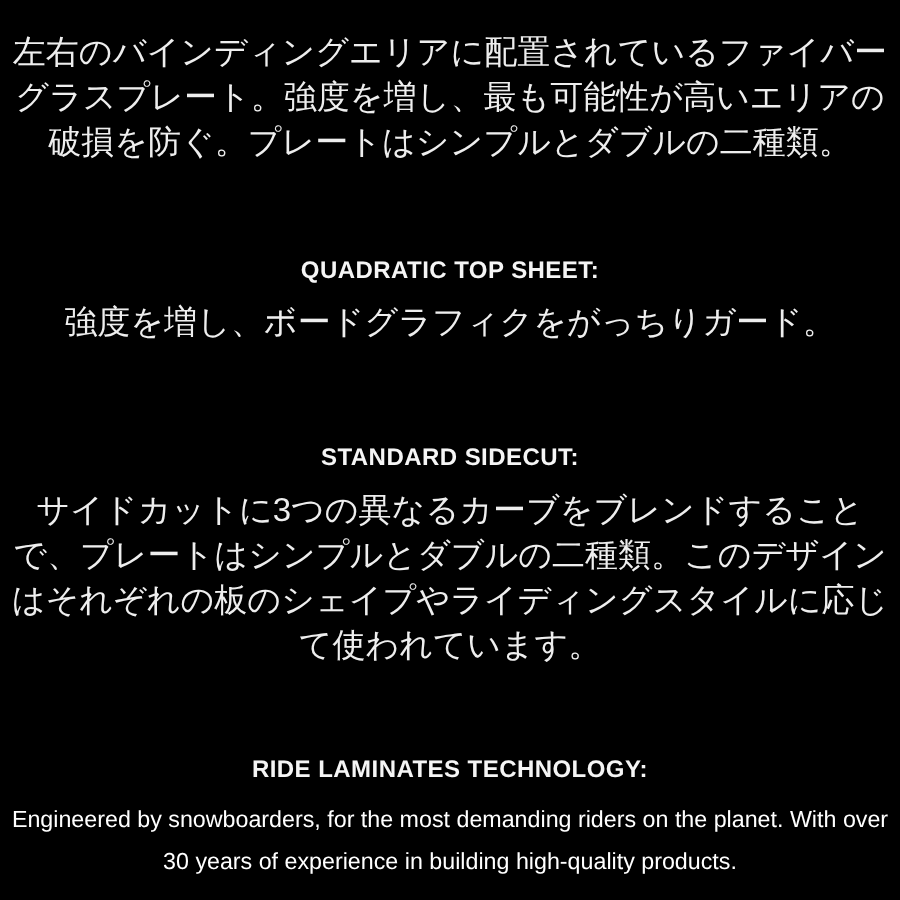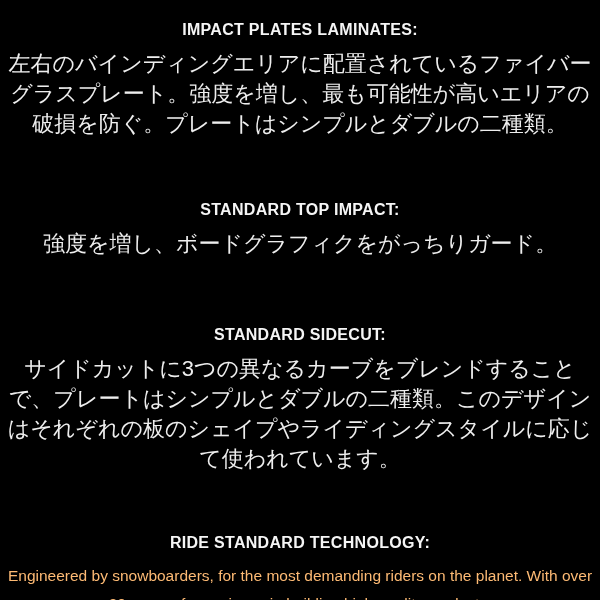--- a/index.html
+++ b/index.html
@@ -32,45 +32,44 @@
     padding: 0 7px;
     color: #eeeeee;
   }
   .body-ja {
     font-size: 22px;
     line-height: 30px;
   }
   .body-en {
     font-size: 15.5px;
     line-height: 28px;
-    color: #fdba74;
+    color: #ffffff;
   }
   .sec-impact   { margin-top: 0; }
   .sec-topsheet { margin-top: 61px; }
   .sec-sidecut  { margin-top: 66px; }
   .sec-ride     { margin-top: 59px; }
 </style>
 </head>
 <body>
 
 <div class="page">
 
   <section class="section sec-impact">
-    <h2 class="section-heading">IMPACT PLATES LAMINATES:</h2>
     <p class="section-body body-ja" lang="ja">左右のバインディングエリアに配置されているファイバーグラスプレート。強度を増し、最も可能性が高いエリアの破損を防ぐ。プレートはシンプルとダブルの二種類。</p>
   </section>
 
   <section class="section sec-topsheet">
-    <h2 class="section-heading">STANDARD TOP IMPACT:</h2>
+    <h2 class="section-heading">QUADRATIC TOP SHEET:</h2>
     <p class="section-body body-ja" lang="ja">強度を増し、ボードグラフィクをがっちりガード。</p>
   </section>
 
   <section class="section sec-sidecut">
     <h2 class="section-heading">STANDARD SIDECUT:</h2>
     <p class="section-body body-ja" lang="ja">サイドカットに3つの異なるカーブをブレンドすることで、プレートはシンプルとダブルの二種類。このデザインはそれぞれの板のシェイプやライディングスタイルに応じて使われています。</p>
   </section>
 
   <section class="section sec-ride">
-    <h2 class="section-heading">RIDE STANDARD TECHNOLOGY:</h2>
+    <h2 class="section-heading">RIDE LAMINATES TECHNOLOGY:</h2>
     <p class="section-body body-en" lang="en">Engineered by snowboarders, for the most demanding riders on the planet. With over 30 years of experience in building high-quality products.</p>
   </section>
 
 </div>
 
 </body></html>

